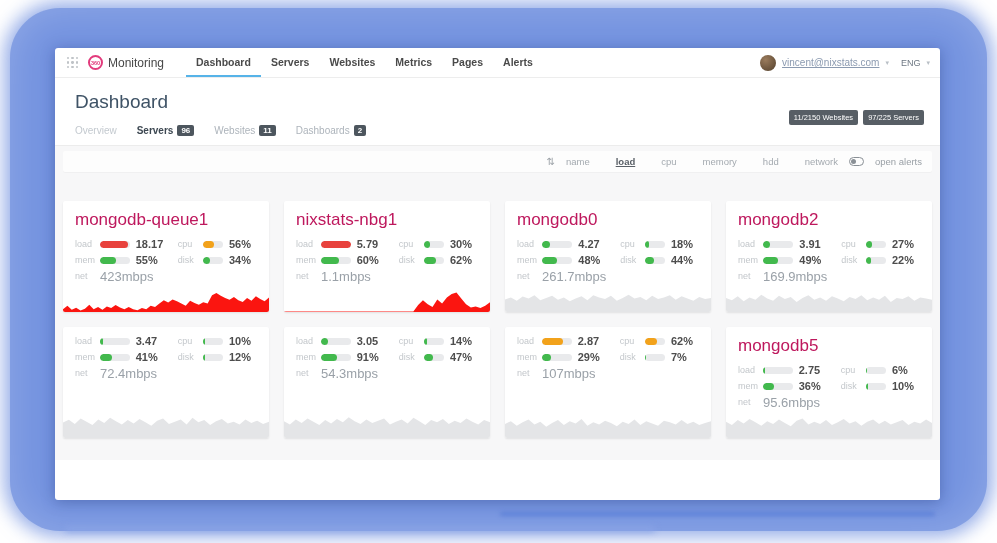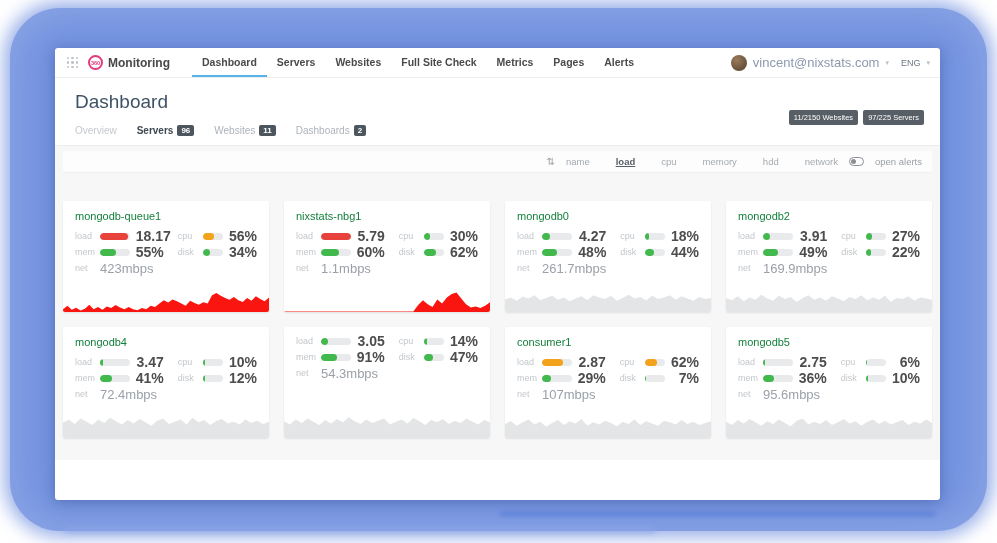--- a/index.html
+++ b/index.html
@@ -17,28 +17,28 @@
             border-radius:3px; box-shadow:0 2px 14px rgba(25,45,110,.35); overflow:hidden; }
 
   
   .navbar { height:30px; display:flex; align-items:stretch; border-bottom:1px solid #ededed; padding:0 10px; }
   .grid-icon { align-self:center; width:11px; height:11px; margin:0 8px 0 2px; display:grid;
                grid-template-columns:repeat(3,1fr); grid-template-rows:repeat(3,1fr); gap:2px; cursor:pointer; }
   .grid-icon i { background:#bfc3c7; border-radius:50%; }
   .brand { display:flex; align-items:center; gap:5px; padding:0 8px 0 2px; cursor:pointer; }
   .brand-circle { width:15px; height:15px; border-radius:50%; border:2px solid #e23b7c; color:#e23b7c;
                   font-size:5.5px; font-weight:bold; display:flex; align-items:center; justify-content:center; }
-  .brand-name { font-size:12px; font-weight:bold; color:#474747; }
+  .brand-name { font-size:12px; font-weight:normal; color:#474747; }
   .nav-items { display:flex; margin-left:14px; }
   .nav-item { font-size:10.5px; font-weight:bold; color:#4a4a4a; padding:0 10px; display:flex; align-items:center;
               border-bottom:2px solid transparent; cursor:pointer; }
   .nav-item.active { border-bottom-color:#56b3e8; }
   .nav-right { margin-left:auto; display:flex; align-items:center; gap:6px; }
   .avatar { width:16px; height:16px; border-radius:50%; background:radial-gradient(circle at 35% 30%, #9a7b5c, #53402c); cursor:pointer; }
-  .user-email { font-size:13px; color:#8b9ab0; cursor:pointer; }
+  .user-email { font-size:10px; color:#8b9ab0; cursor:pointer;text-decoration:underline; }
   .caret { font-size:7px; color:#b9bfc6; }
   .lang { font-size:9px; color:#6d7782; cursor:pointer; margin-left:6px; }
 
   
   .page-header { position:relative; padding:13px 20px 4px; }
   .page-title { font-size:19px; color:#3f5366; font-weight:normal; }
   .header-badges { position:absolute; right:16px; top:32px; display:flex; gap:5px; }
   .hbadge { background:#575e65; color:#fff; font-size:7.5px; padding:3px 5px; border-radius:2px; white-space:nowrap; }
 
   
@@ -55,29 +55,29 @@
   .sort-glyph { font-size:10px; color:#9aa0a6; }
   .sort-item { font-size:9.5px; color:#a4aab0; cursor:pointer; }
   .sort-item.active { color:#595f66; font-weight:bold; text-decoration:underline; }
   .toggle { width:15px; height:9px; border:1px solid #8a9096; border-radius:5px; position:relative; cursor:pointer; }
   .toggle::before { content:""; position:absolute; left:1px; top:1px; width:5px; height:5px; border-radius:50%; background:#8a9096; }
   .sort-toggle-label { font-size:9.5px; color:#9aa0a6; cursor:pointer; }
 
   .grid { display:grid; grid-template-columns:repeat(4,1fr); gap:15px; }
   .card { position:relative; background:#fff; border-radius:2px; box-shadow:0 1px 2px rgba(0,0,0,.09);
           height:111px; padding:9px 12px 0; overflow:hidden; cursor:pointer; }
-  .card-name { font-size:11px; color:#15803d; margin-bottom:9px; }
+  .card-name { font-size:17px; color:#be185d; margin-bottom:9px; }
   .metrics { display:flex; gap:14px; }
   .mcol { flex:1; }
   .mcol.left { flex:1.12; }
   .mrow { display:flex; align-items:center; height:10px; margin-bottom:6px; }
   .mlabel { width:25px; font-size:9px; color:#c3c7cb; }
   .bar { flex:1; height:7px; background:#e9eaec; border-radius:4px; overflow:hidden; margin-right:6px; }
   .fill { display:block; height:100%; border-radius:4px; }
-  .mval { width:28px; text-align:right; font-size:14px; font-weight:bold; color:#4d4d4d; }
+  .mval { width:28px; text-align:left; font-size:11px; font-weight:bold; color:#4d4d4d; }
   .netval { font-size:13px; color:#9aa1a8; }
   .spark { position:absolute; left:0; right:0; bottom:0; height:28px; width:100%; display:block; }
 </style>
 </head>
 <body>
 
 <div class="stage">
   <div class="glow"></div>
   <div class="streak-a"></div>
   <div class="streak-b"></div>
@@ -97,21 +97,20 @@
           <i></i>
       </div>
       <div class="brand">
         <span class="brand-circle">360</span>
         <span class="brand-name">Monitoring</span>
       </div>
       <div class="nav-items" id="nav-items">
           <div class="nav-item active">Dashboard</div>
           <div class="nav-item">Servers</div>
           <div class="nav-item">Websites</div>
-          <div class="nav-item">Full Site Check</div>
           <div class="nav-item">Metrics</div>
           <div class="nav-item">Pages</div>
           <div class="nav-item">Alerts</div>
         </div>
       <div class="nav-right">
         <span class="avatar"></span>
         <span class="user-email">vincent@nixstats.com</span>
         <span class="caret">▾</span>
         <span class="lang">ENG</span>
         <span class="caret">▾</span>
@@ -329,21 +328,20 @@
                   </span>
                   <span class="mval">22%</span>
                 </div>
               </div>
             </div>
             <svg class="spark" viewBox="0 0 100 28" preserveAspectRatio="none">
               <polygon points="0,28 0.00,14.00 2.86,16.24 5.71,12.32 8.57,17.36 11.43,13.44 14.29,15.68 17.14,10.64 20.00,14.56 22.86,16.80 25.71,11.76 28.57,15.12 31.43,12.88 34.29,17.92 37.14,14.00 40.00,11.20 42.86,15.68 45.71,13.44 48.57,16.80 51.43,12.32 54.29,14.56 57.14,17.36 60.00,12.88 62.86,15.12 65.71,11.20 68.57,16.24 71.43,13.44 74.29,15.68 77.14,11.76 80.00,17.92 82.86,14.00 85.71,15.12 88.57,12.32 91.43,16.80 94.29,13.44 97.14,14.56 100.00,15.68 100,28" fill="#e4e5e7"></polygon>
             </svg>
           </div>
           <div class="card">
-            <div class="card-name">mongodb4</div>
             <div class="metrics">
               <div class="mcol left">
                 <div class="mrow">
                   <span class="mlabel">load</span>
                   <span class="bar">
                     <span class="fill" style="width: 10%; background: rgb(66, 185, 77);"></span>
                   </span>
                   <span class="mval">3.47</span>
                 </div>
                 <div class="mrow">
@@ -416,21 +414,20 @@
                   </span>
                   <span class="mval">47%</span>
                 </div>
               </div>
             </div>
             <svg class="spark" viewBox="0 0 100 28" preserveAspectRatio="none">
               <polygon points="0,28 0.00,11.20 2.86,14.56 5.71,9.52 8.57,12.88 11.43,8.40 14.29,11.76 17.14,15.12 20.00,10.08 22.86,13.44 25.71,8.96 28.57,12.32 31.43,7.28 34.29,11.20 37.14,14.00 40.00,9.52 42.86,12.88 45.71,10.64 48.57,8.40 51.43,14.56 54.29,11.76 57.14,9.52 60.00,13.44 62.86,7.84 65.71,11.20 68.57,15.12 71.43,10.08 74.29,12.32 77.14,8.96 80.00,14.00 82.86,10.64 85.71,12.88 88.57,8.40 91.43,11.76 94.29,14.56 97.14,10.08 100.00,12.32 100,28" fill="#e4e5e7"></polygon>
             </svg>
           </div>
           <div class="card">
-            <div class="card-name">consumer1</div>
             <div class="metrics">
               <div class="mcol left">
                 <div class="mrow">
                   <span class="mlabel">load</span>
                   <span class="bar">
                     <span class="fill" style="width: 72%; background: rgb(242, 162, 27);"></span>
                   </span>
                   <span class="mval">2.87</span>
                 </div>
                 <div class="mrow">

